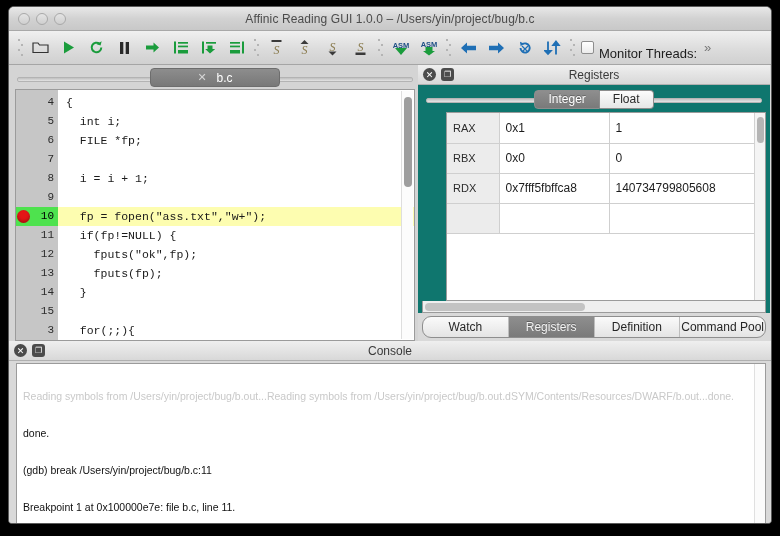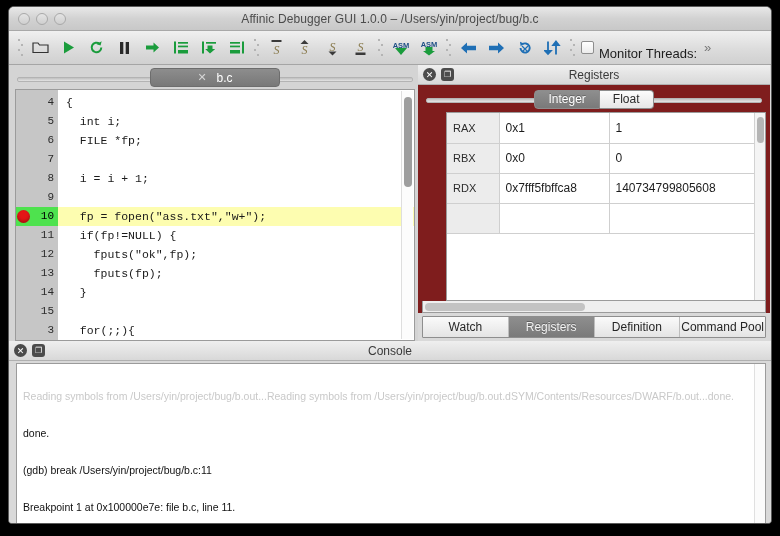--- a/index.html
+++ b/index.html
@@ -131,21 +131,21 @@
     width:13px; height:13px; border-radius:50%;
     background:#4b4b4b; color:#fff; font-size:9px;
     display:flex; align-items:center; justify-content:center;
   }
   .ph-btn.sq { border-radius:3px; font-size:8px; }
   .pane-title {
     position:absolute; left:0; right:0; text-align:center;
     font-size:12px; color:#3a3a3a;
   }
   .reg-body {
-    flex:1; background:#7f1d1d; padding:4px 4px 0 4px;
+    flex:1; background:#0f766e; padding:4px 4px 0 4px;
     display:flex; flex-direction:column;
   }
   .seg-row {
     height:20px; display:flex; align-items:center; justify-content:center;
     position:relative; margin-bottom:3px;
   }
   .seg-row:before{
     content:""; position:absolute; left:4px; right:4px; top:9px; height:3px;
     background:linear-gradient(to bottom,#c2c2c2,#e6e6e6);
     border:1px solid #b5b5b5; border-radius:2px;
@@ -190,21 +190,21 @@
     height:12px; flex:0 0 12px; background:#efefef;
     border:1px solid #9b9b9b; border-top:none; position:relative;
   }
   .reg-hthumb {
     position:absolute; left:2px; top:2px; width:160px; height:8px;
     background:#c3c3c3; border-radius:4px;
   }
   
   .reg-tabs {
     height:22px; flex:0 0 22px; margin:3px 4px 3px 4px;
-    display:flex; border:1px solid #8e8e8e; border-radius:1px;
+    display:flex; border:1px solid #8e8e8e; border-radius:9px;
     background:linear-gradient(to bottom,#fafafa,#e4e4e4);
     overflow:hidden;
   }
   .rtab {
     flex:1; display:flex; align-items:center; justify-content:center;
     font-size:12px; color:#262626; border-right:1px solid #bdbdbd;
   }
   .rtab:last-child { border-right:none; }
   .rtab.sel {
     background:linear-gradient(to bottom,#8e8e8e,#7a7a7a);
@@ -232,21 +232,21 @@
 <body>
 
 <div class="window">
 
   <div class="titlebar">
     <div class="traffic">
       <span class="tl-btn"></span>
       <span class="tl-btn"></span>
       <span class="tl-btn"></span>
     </div>
-    <div class="title-text">Affinic Debugger GUI 1.0.0 – /Users/yin/project/bug/b.c</div>
+    <div class="title-text">Affinic Reading GUI 1.0.0 – /Users/yin/project/bug/b.c</div>
   </div>
 
   <div class="toolbar">
     <span class="grip"></span>
     <div class="tb">
       <svg width="17" height="15" viewBox="0 0 17 15">
           <path d="M1 12.5V3h5l1.5 2H16v7.5z" fill="none" stroke="#333" stroke-width="1.2"></path>
         </svg>
     </div>
     <div class="tb">

